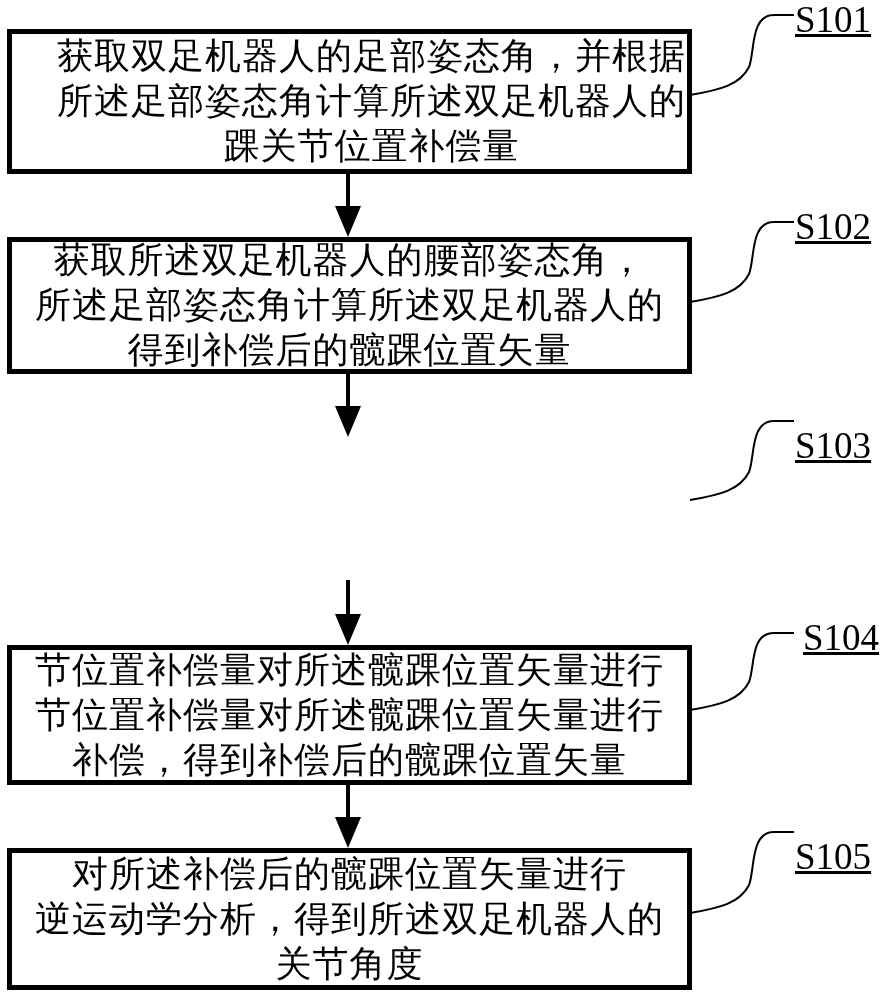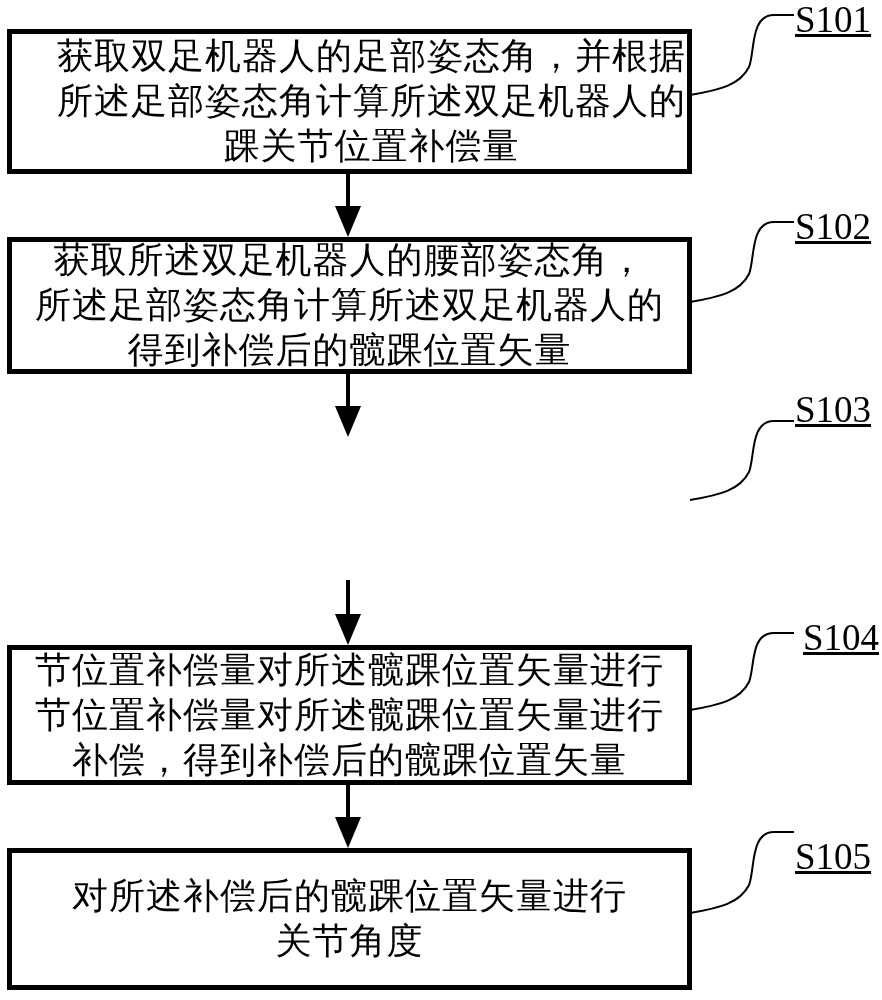--- a/index.html
+++ b/index.html
@@ -75,21 +75,21 @@
     position: absolute;
     left: 795px;
     width: 85px;
     font-size: 37px;
     line-height: 37px;
     white-space: nowrap;
     text-decoration: underline;
   }
   .label-1 { top: 1px; }
   .label-2 { top: 208px; }
-  .label-3 { top: 391px; }
+  .label-3 { top: 427px; }
   .label-4 { top: 619px; margin-left: 8px; }
   .label-5 { top: 818px; margin-top: 20px; }
 </style>
 </head>
 <body>
 
 <div class="canvas">
 
   <svg class="connectors" viewBox="0 0 882 1000" xmlns="http://www.w3.org/2000/svg">
     <path d="M 690 95 C 720 90, 740 85, 749 67 C 755 52, 750 15, 774 15 L 794 15" fill="none" stroke="#000000" stroke-width="2"></path>
@@ -137,17 +137,18 @@
   </div>
   <div class="step-label label-4">S104</div>
 
   <div class="flow-arrow arrow-4">
     <div class="arrow-shaft"></div>
     <div class="arrow-head"></div>
   </div>
 
   <div class="flow-box box-5">
     <div>对所述补偿后的髋踝位置矢量进行</div>
+    <div>逆运动学分析，得到所述双足机器人的</div>
     <div>关节角度</div>
   </div>
   <div class="step-label label-5">S105</div>
 
 </div>
 
 </body></html>

